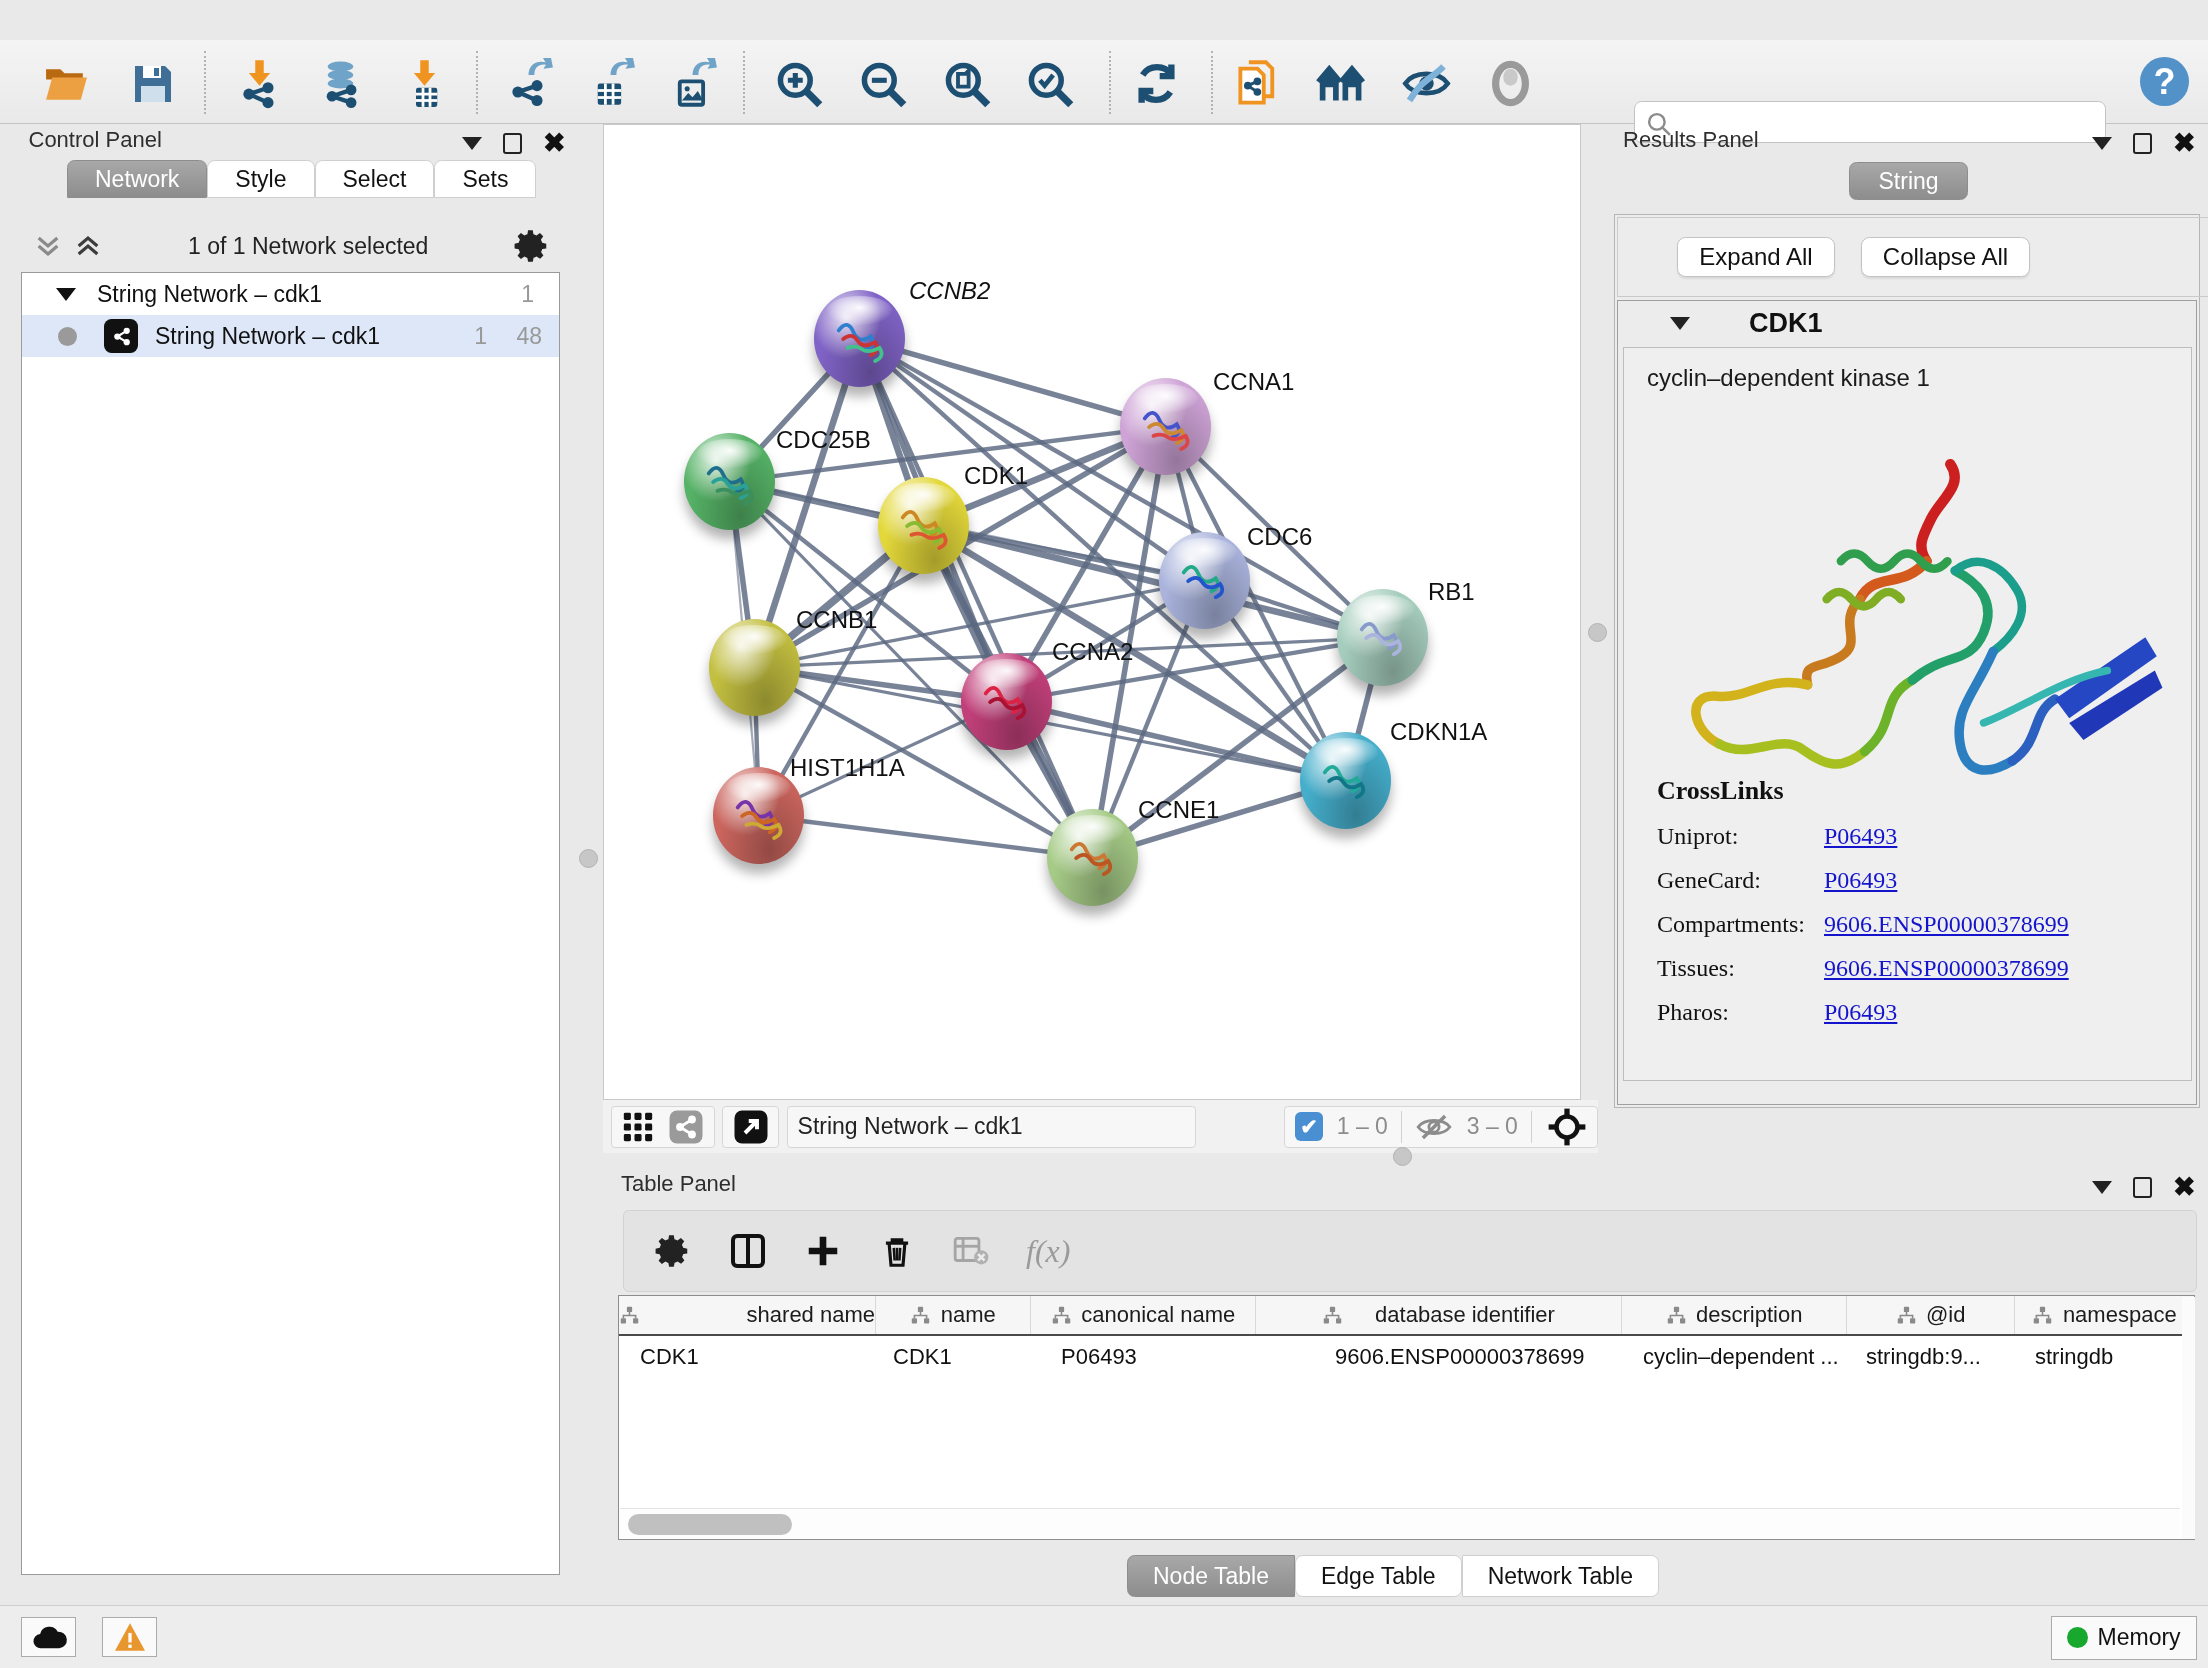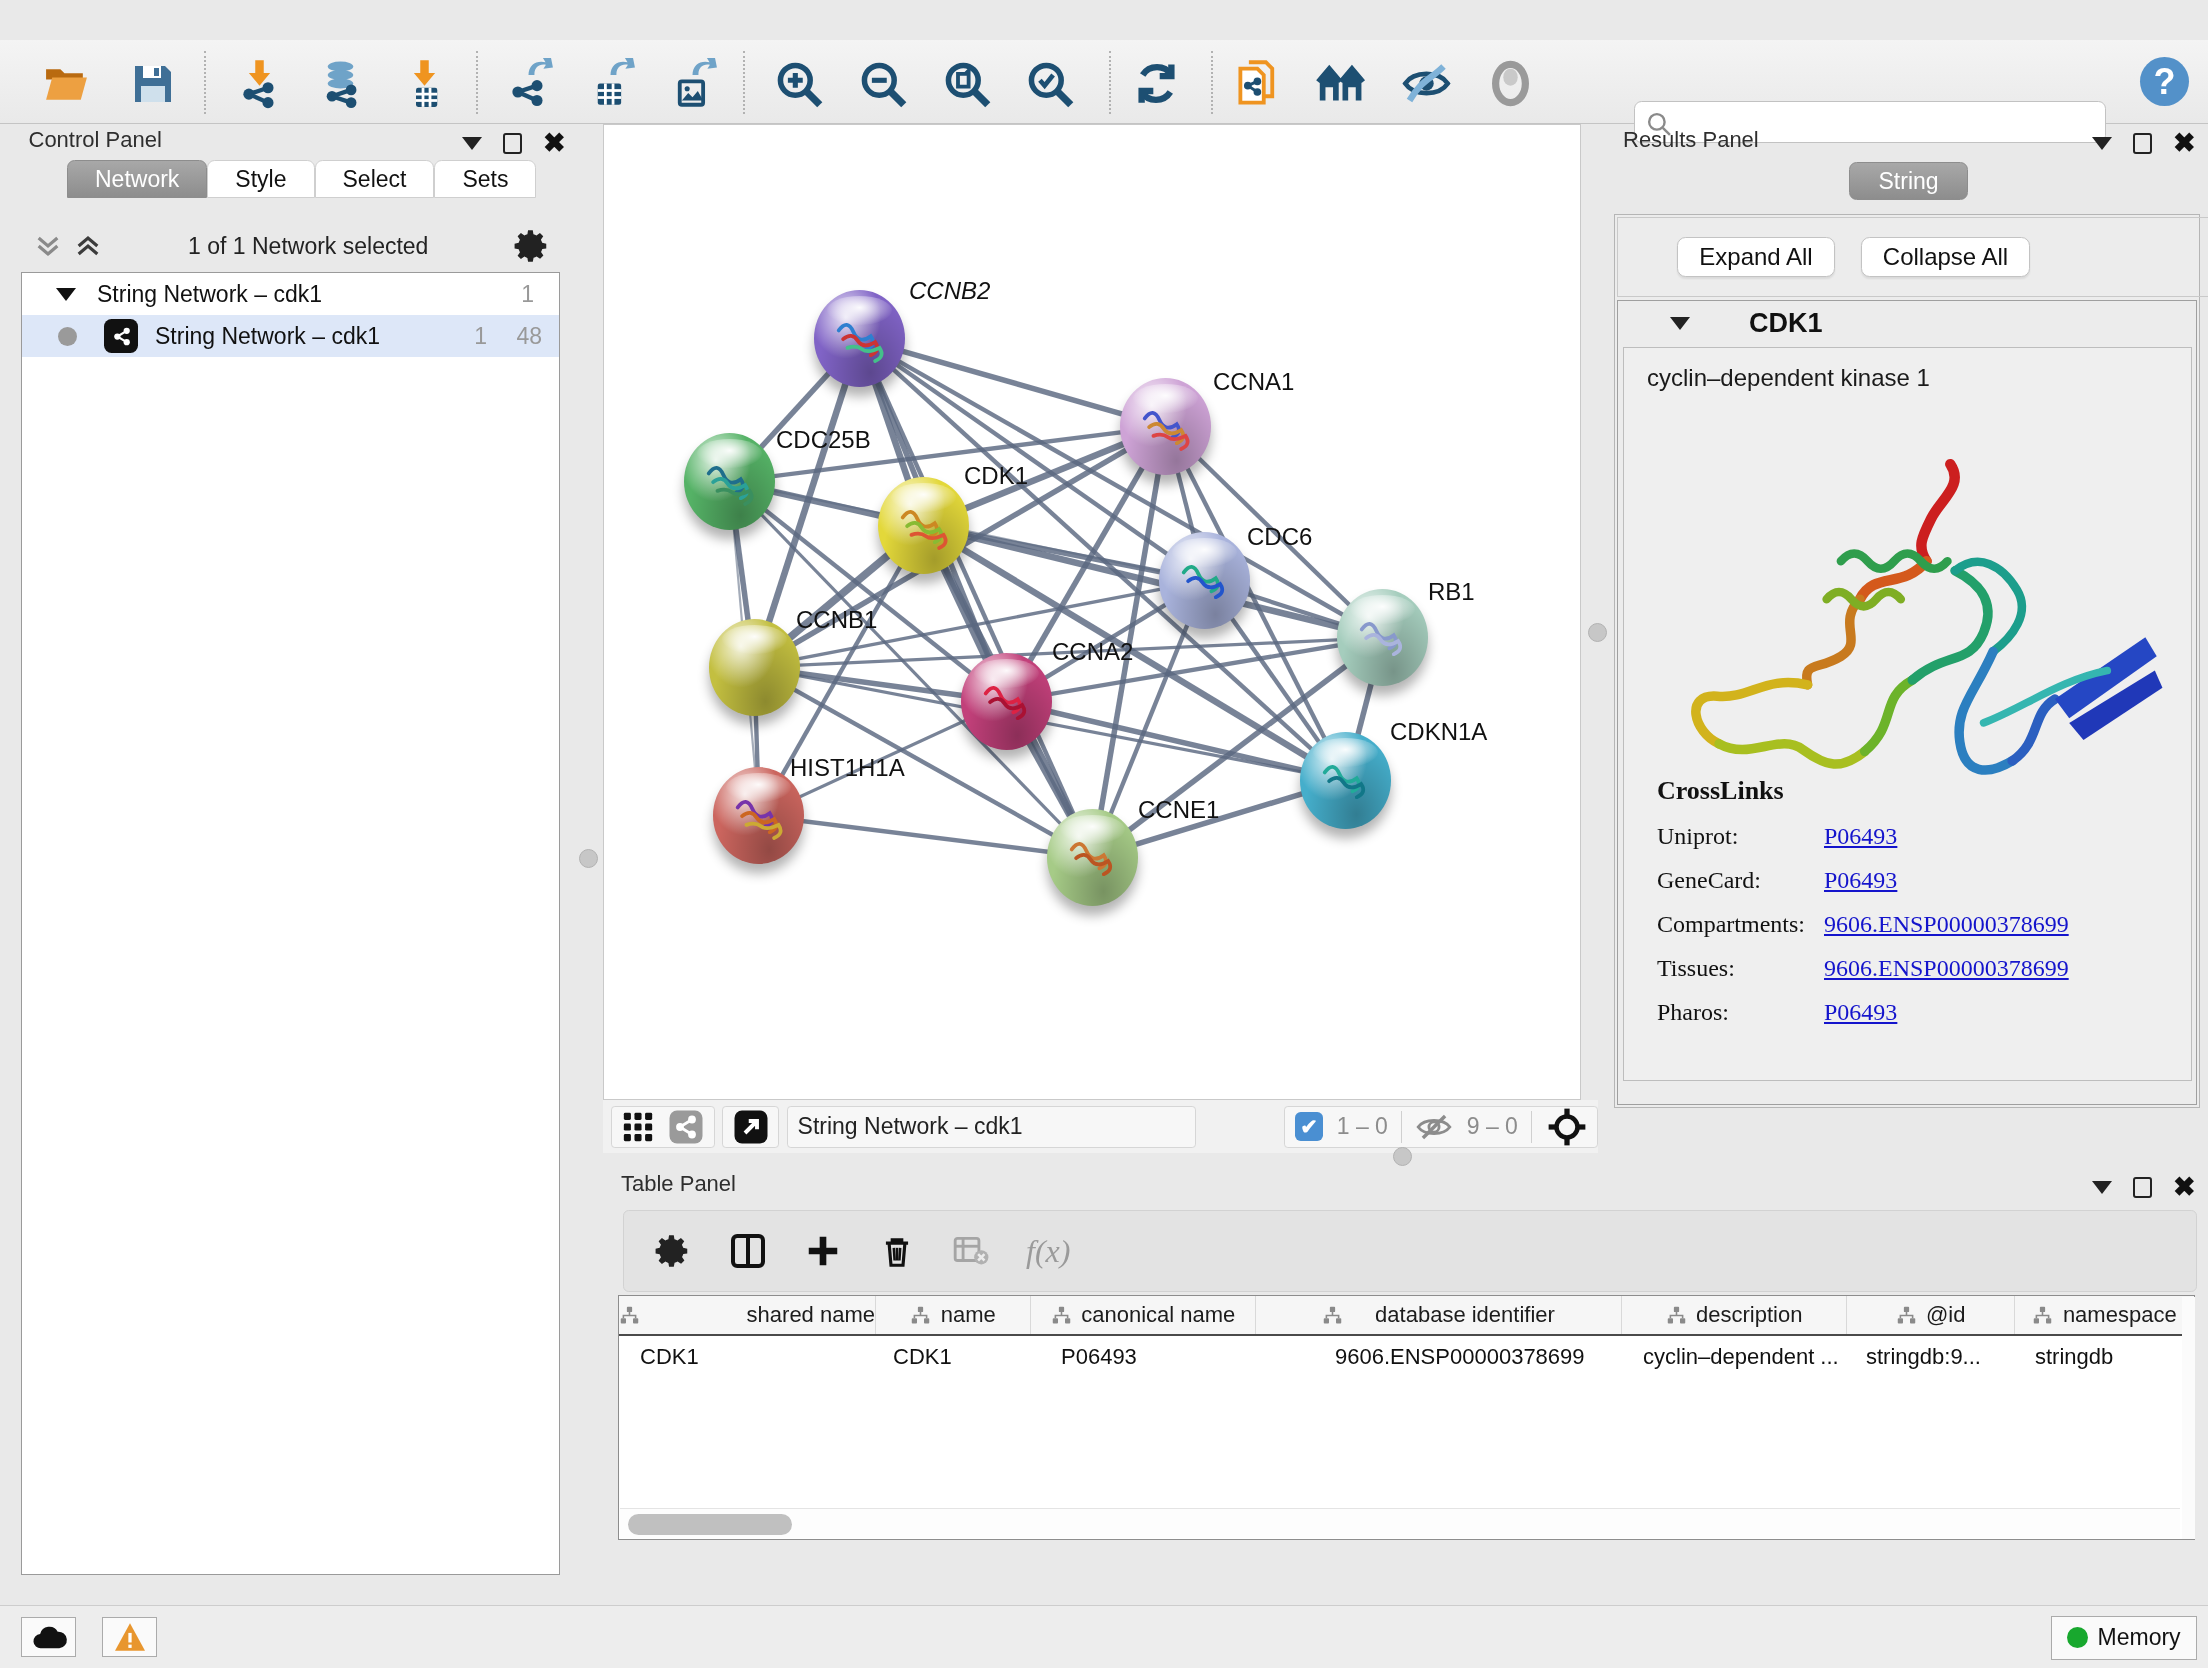--- a/index.html
+++ b/index.html
@@ -525,21 +525,21 @@
     <div style="flex:1"></div>
     <div class="ntb-box">
       <span class="chk">✔</span>
       <span class="ntb-text gray">1 – 0</span>
       <span class="vline"></span>
       <svg width="38" height="38" viewBox="0 0 24 24">
           <path d="M2 12 C6 6.5 18 6.5 22 12 C18 17.5 6 17.5 2 12 Z" fill="none" stroke="#8c8c8c" stroke-width="1.8"></path>
           <circle cx="12" cy="12" r="3.2" fill="none" stroke="#8c8c8c" stroke-width="1.8"></circle>
           <line x1="5" y1="19" x2="19" y2="5" stroke="#8c8c8c" stroke-width="2.2"></line>
         </svg>
-      <span class="ntb-text gray">9 – 0</span>
+      <span class="ntb-text gray">3 – 0</span>
       <span class="vline"></span>
       <svg width="42" height="42" viewBox="0 0 24 24">
           <circle cx="12" cy="12" r="6" fill="none" stroke="#111" stroke-width="2.6"></circle>
           <g stroke="#111" stroke-width="3">
             <line x1="12" y1="1.5" x2="12" y2="6"></line>
             <line x1="12" y1="18" x2="12" y2="22.5"></line>
             <line x1="1.5" y1="12" x2="6" y2="12"></line>
             <line x1="18" y1="12" x2="22.5" y2="12"></line>
           </g>
         </svg>
@@ -739,20 +739,25 @@
         <div class="td" style="width: 366px; padding-left: 79px;">9606.ENSP00000378699</div>
         <div class="td" style="width: 225px; padding-left: 21px;">cyclin–dependent ...</div>
         <div class="td" style="width: 168px; padding-left: 19px;">stringdb:9...</div>
         <div class="td" style="width: 180px; padding-left: 20px;">stringdb</div>
       </div>
   </div>
   <div id="tp-hscroll">
       <div id="tp-hthumb"></div>
     </div>
   <div id="tp-vscroll"></div>
+  <div id="tp-tabs">
+      <div class="tabbtn sel">Node Table</div>
+      <div class="tabbtn">Edge Table</div>
+      <div class="tabbtn">Network Table</div>
+    </div>
 
   <div id="statusbar">
     <div class="sb-btn" style="left:21px">
       <svg width="38" height="28.5" viewBox="0 0 24 16">
           <path fill="#111" d="M7 15 a4.5 4.5 0 0 1 -.6-9 A6 6 0 0 1 17.5 4.5 A4 4 0 0 1 18.5 15 Z"></path>
         </svg>
     </div>
     <div class="sb-btn" style="left:102px">
       <svg width="34" height="30" viewBox="0 0 24 22">
           <path d="M12 1 L23 21 H1 Z" fill="#e8962e"></path>

